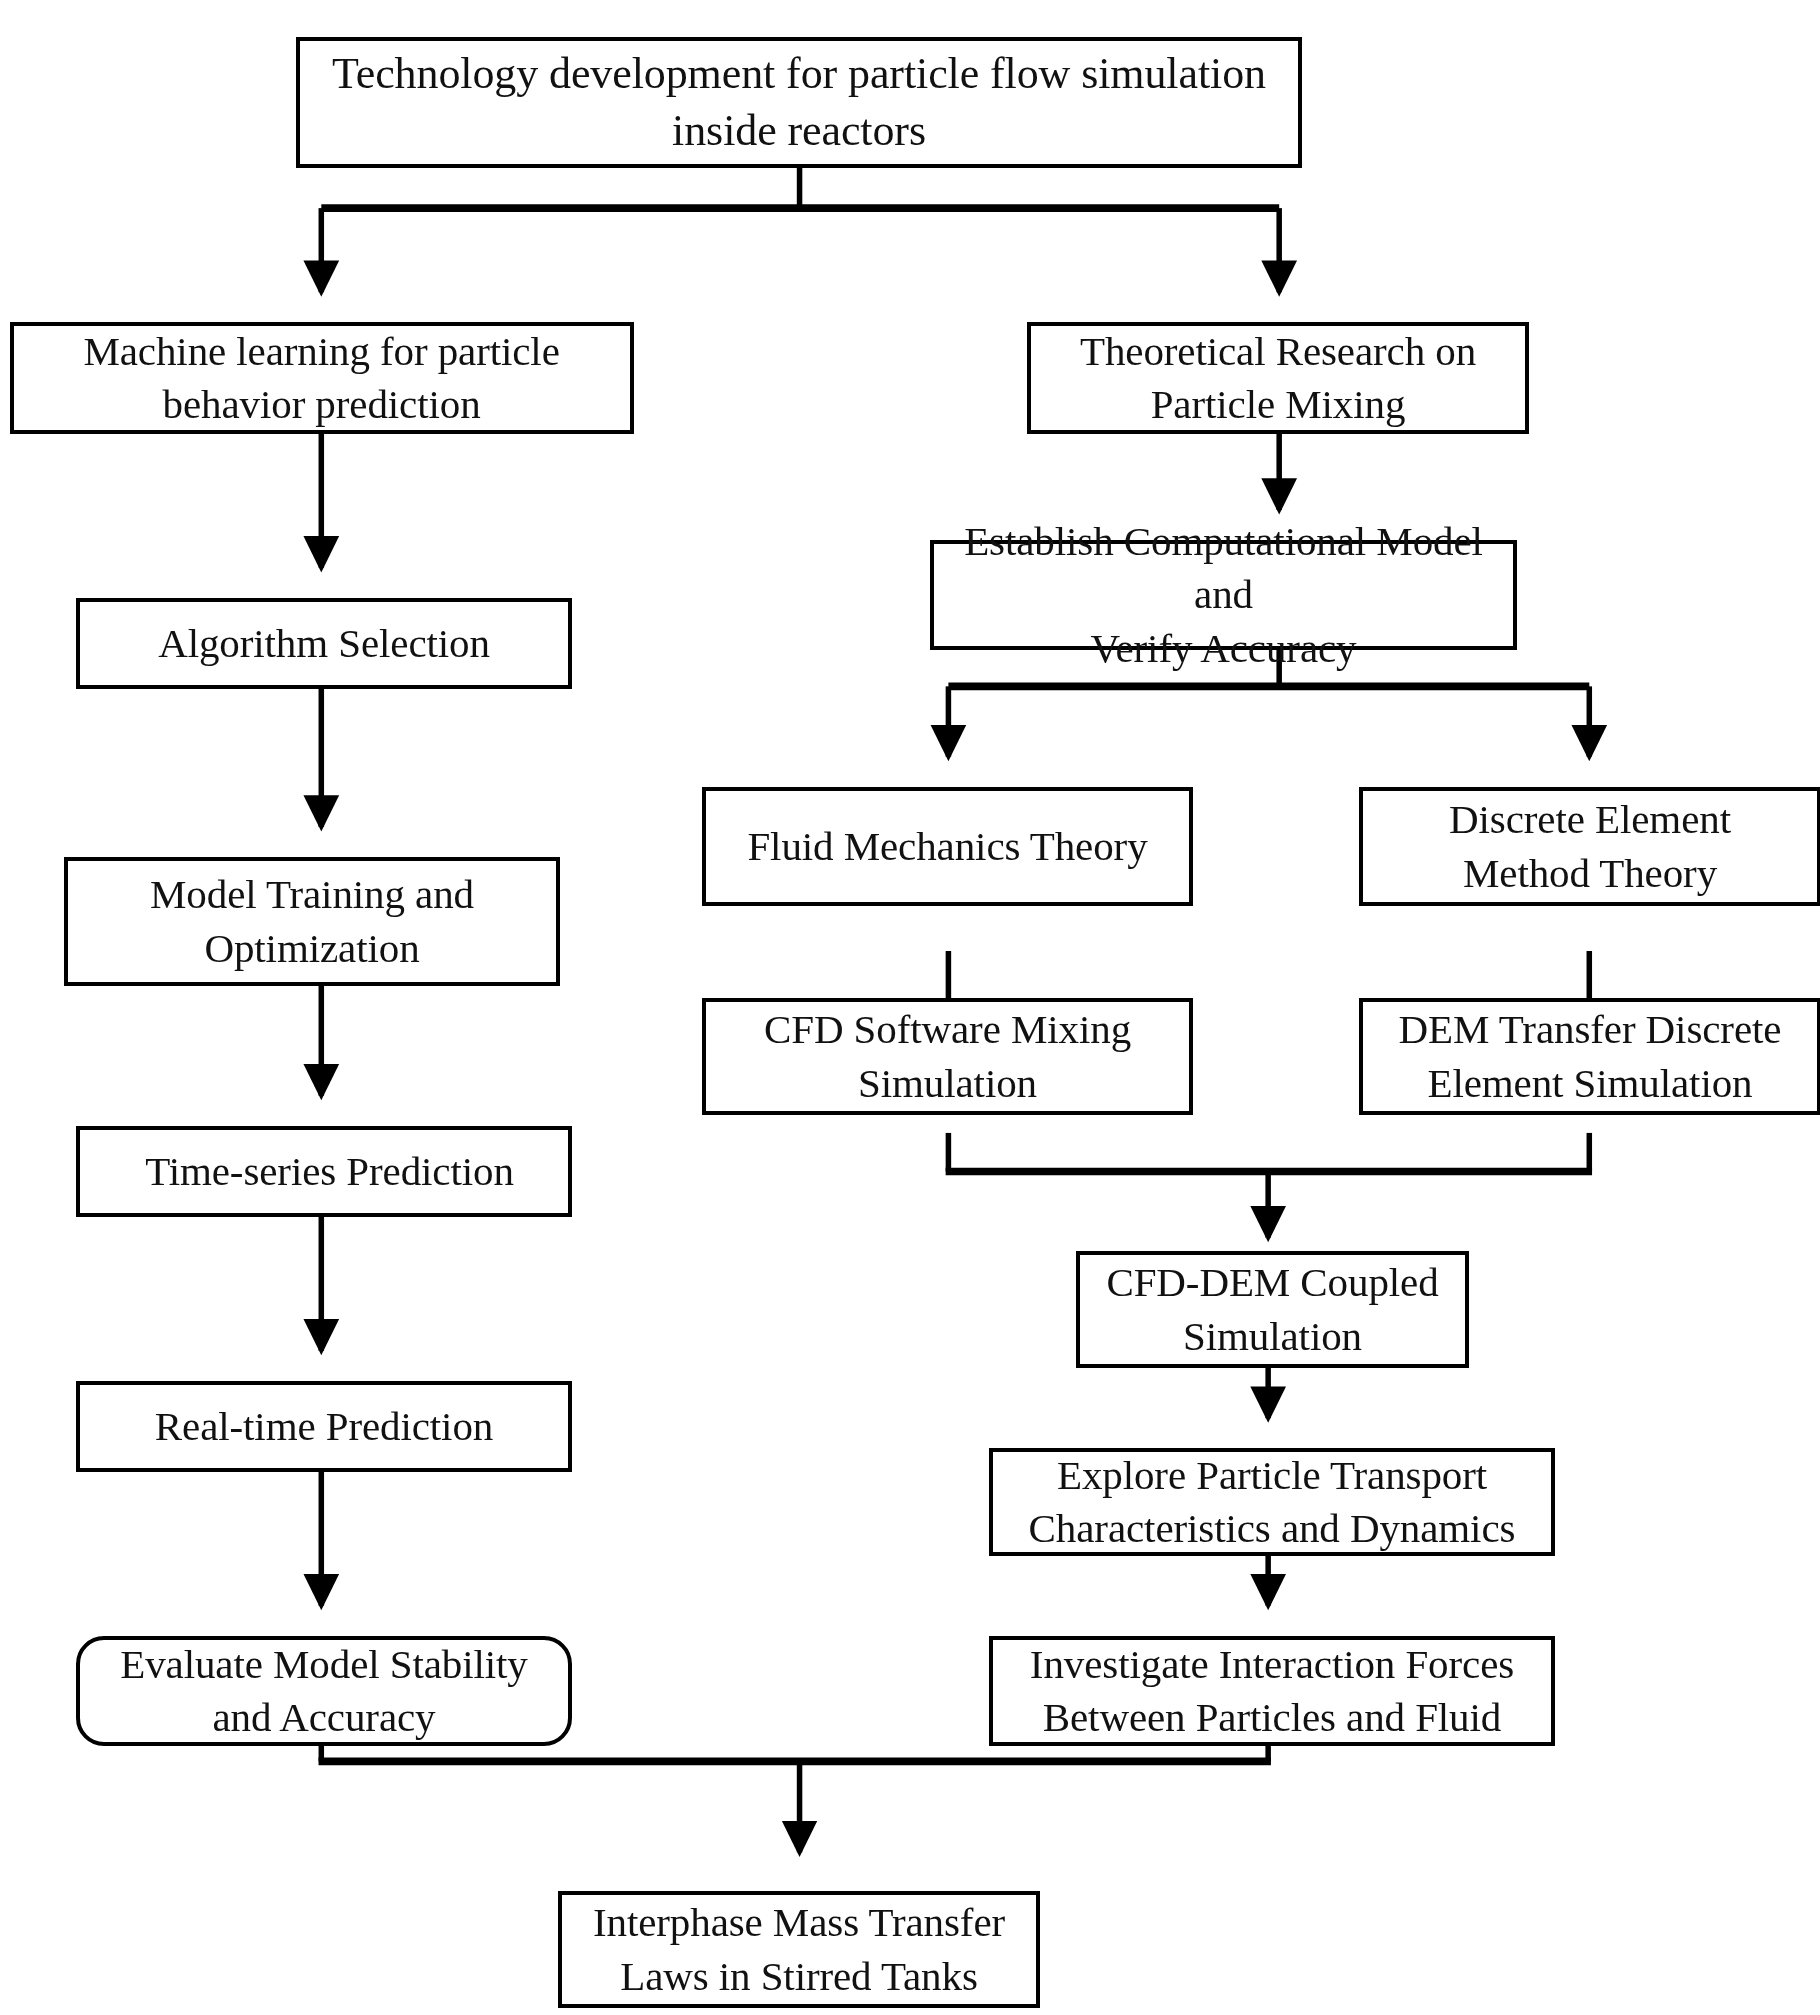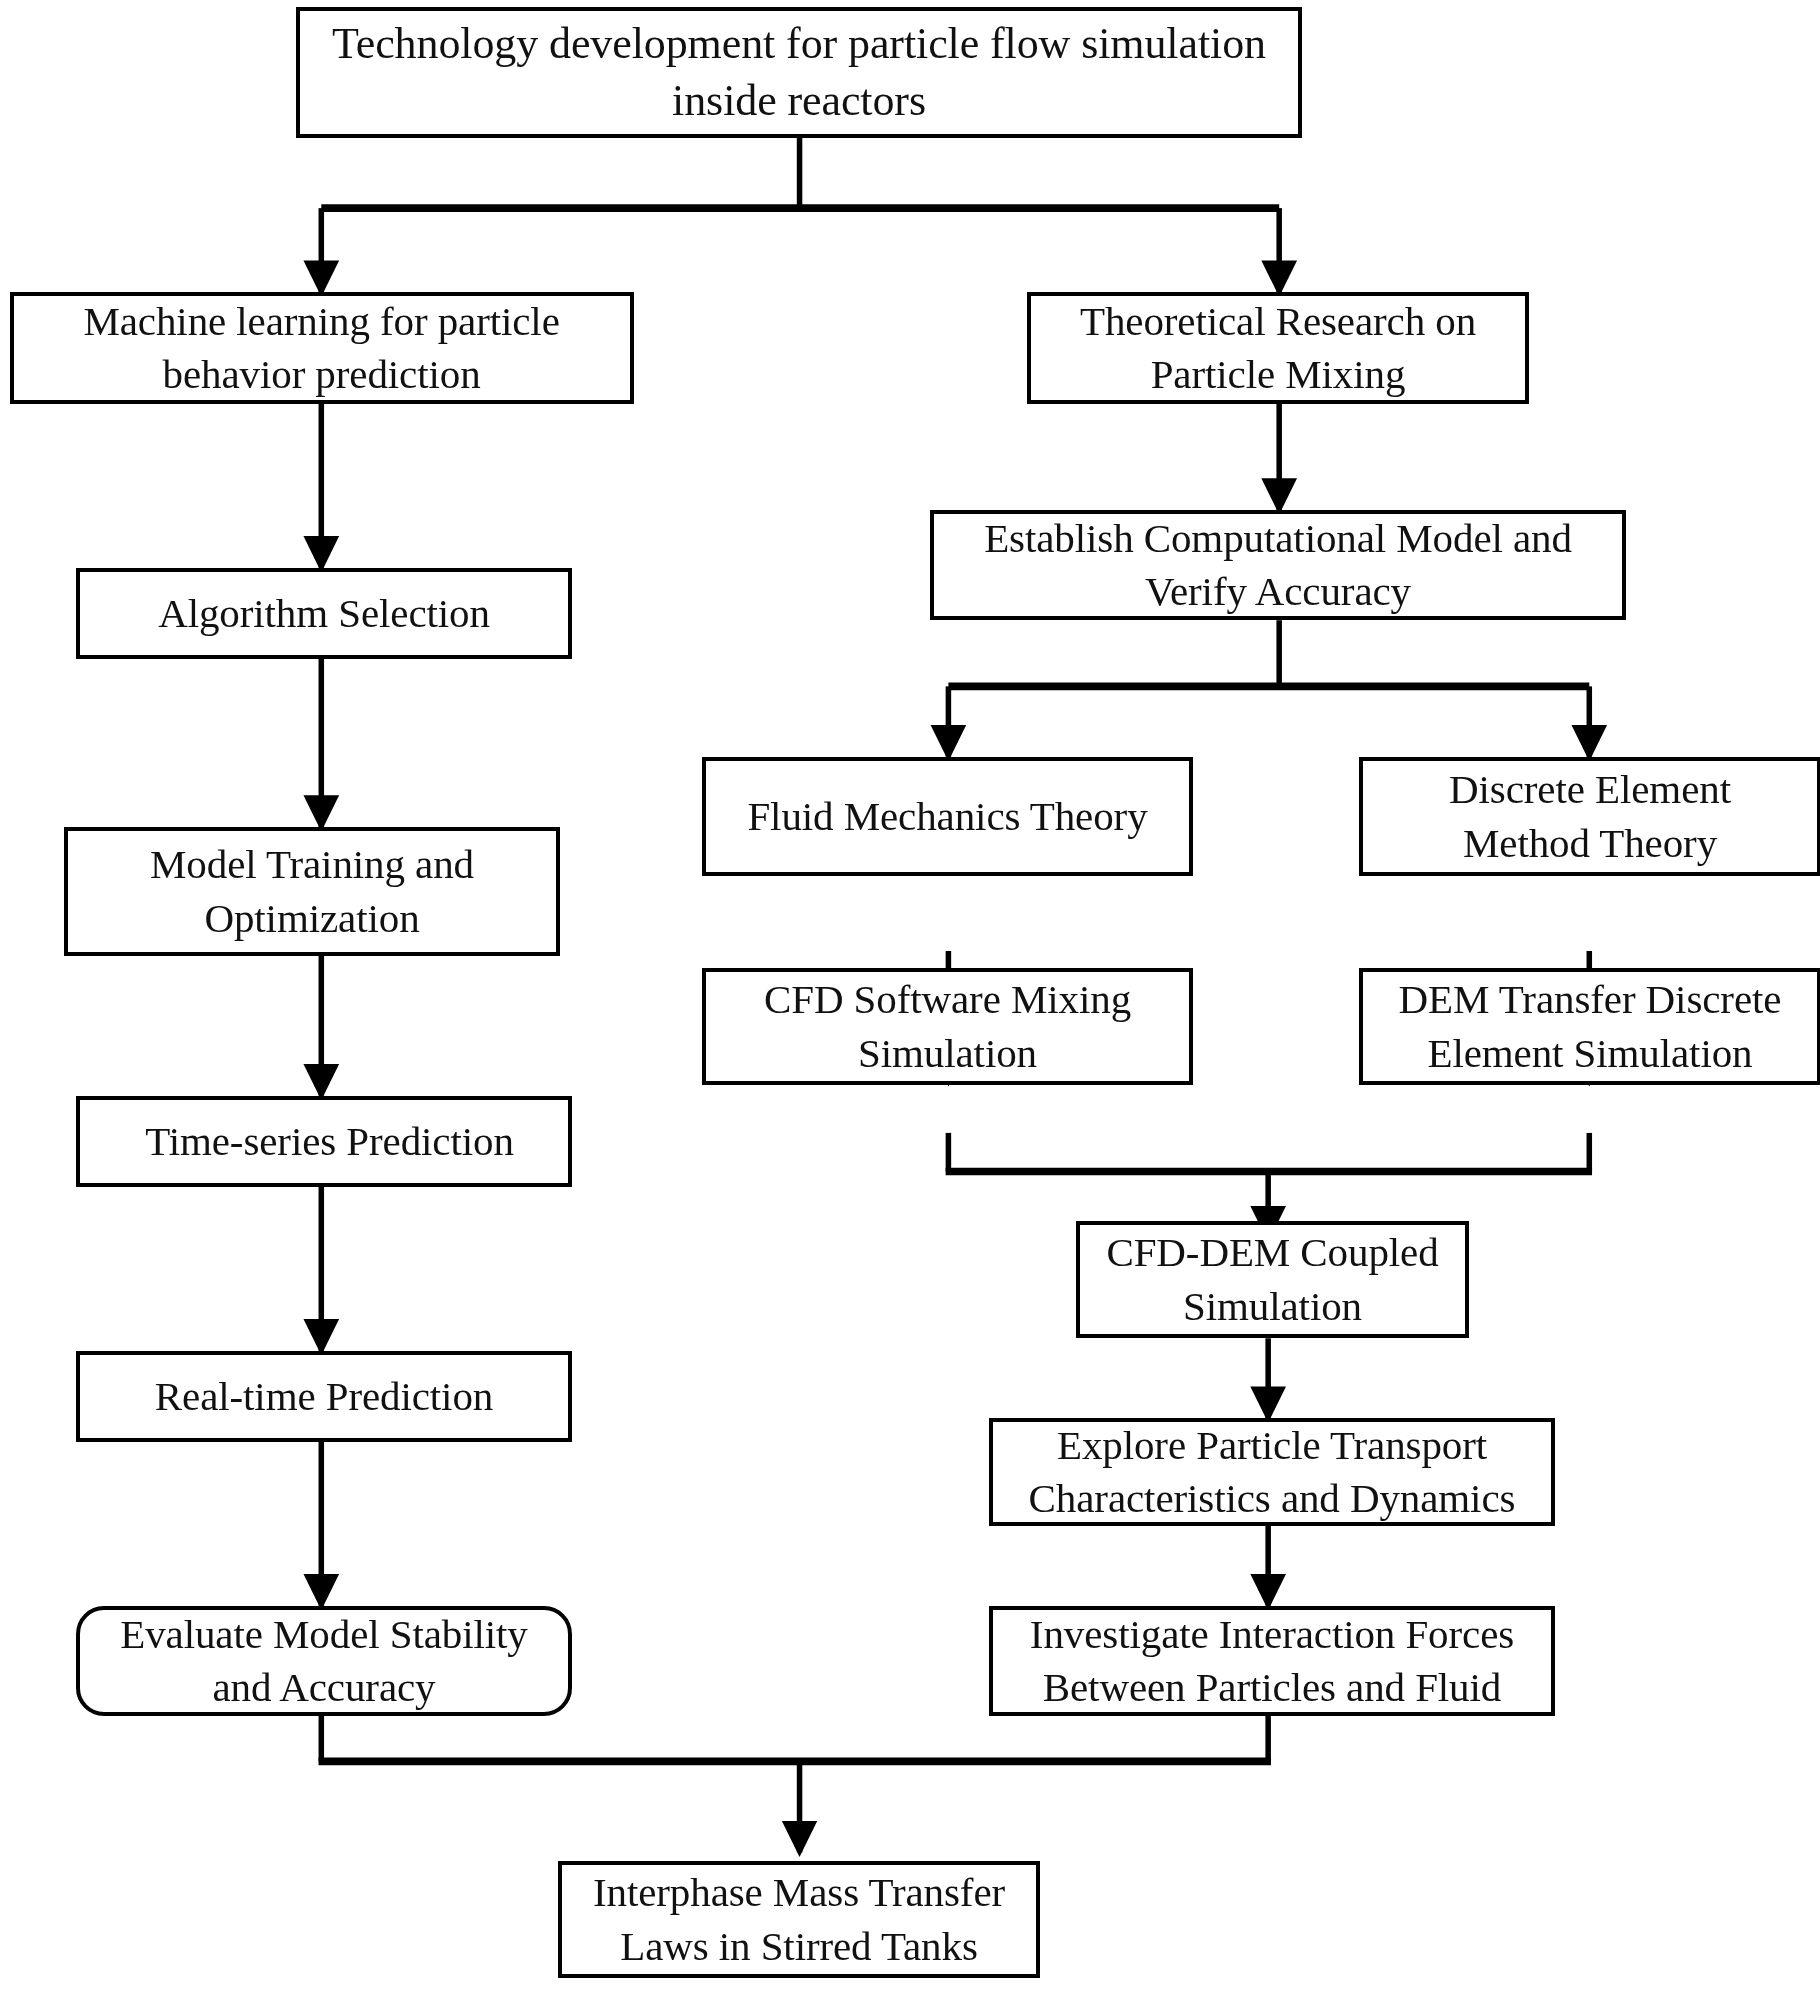--- a/index.html
+++ b/index.html
@@ -27,20 +27,21 @@
     position: absolute;
     box-sizing: border-box;
     border: 4.1px solid #000000;
     background: #ffffff;
     display: flex;
     align-items: center;
     justify-content: center;
     text-align: center;
     color: #111111;
     z-index: 2;
+    margin-top: 30px;
   }
   .node .label {
     display: block;
     width: 100%;
     line-height: 1.30;
     padding: 0 9.6px;
     white-space: pre-line;
     font-size: 41px;
     letter-spacing: -0.1px;
   }
@@ -122,21 +123,21 @@
   <div class="node" style="left:76px; top:1606px; width:496px; height:110px;border-radius:28px;">
     <span class="label">Evaluate Model Stability
 and Accuracy</span>
   </div>
 
   <div class="node" style="left:1027px; top:292px; width:502px; height:112px;">
     <span class="label">Theoretical Research on
 Particle Mixing</span>
   </div>
 
-  <div class="node" style="left:930px; top:510px; width:696px; height:110px;">
+  <div class="node" style="left:930px; top:510px; width:587px; height:110px;">
     <span class="label">Establish Computational Model and
 Verify Accuracy</span>
   </div>
 
   <div class="node" style="left:702px; top:757px; width:491px; height:119px;">
     <span class="label">Fluid Mechanics Theory</span>
   </div>
 
   <div class="node" style="left:1359px; top:757px; width:462px; height:119px;">
     <span class="label">Discrete Element

